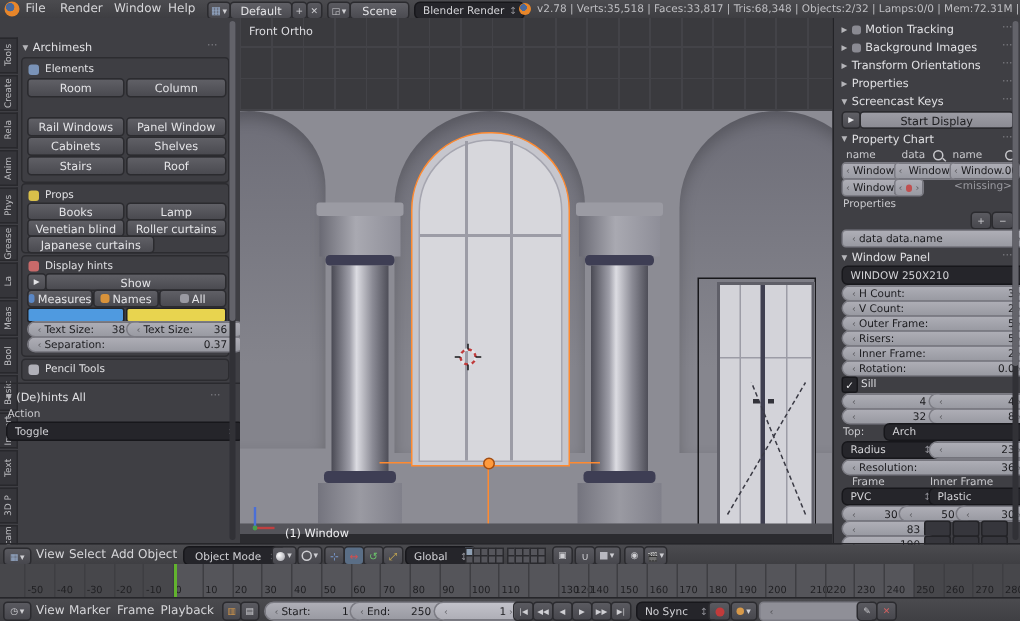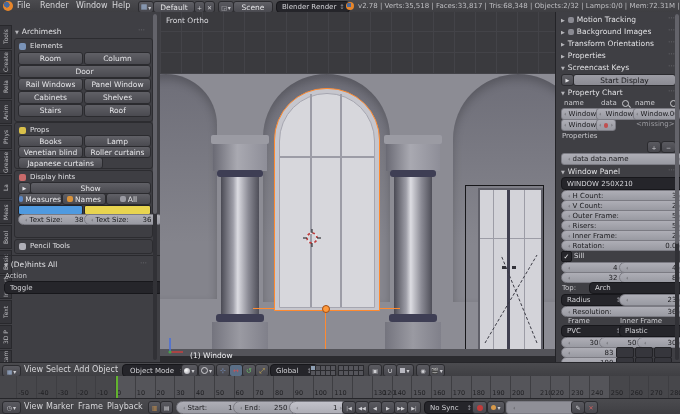--- a/index.html
+++ b/index.html
@@ -92,21 +92,20 @@
       </div>
 
     <div class="a ph" style="left:15px;top:15px;">Archimesh</div>
     <span class="a dots" style="left:138px;top:14px;">⋯</span>
 
     <div class="a box" style="left:14px;top:26px;width:137px;height:82px;">
       <span class="a icsq" style="left:4px;top:4px;background:#7a93b8;"></span>
       <span class="a lbl" style="left:15px;top:3px;color:#e0e0e3;">Elements</span>
       <div class="a btn" style="left:3px;top:13px;width:63px;height:11px;">Room</div>
       <div class="a btn" style="left:69px;top:13px;width:65px;height:11px;">Column</div>
-      <div class="a btn" style="left:3px;top:26px;width:131px;height:11px;">Door</div>
       <div class="a btn" style="left:3px;top:39px;width:63px;height:11px;">Rail Windows</div>
       <div class="a btn" style="left:69px;top:39px;width:65px;height:11px;">Panel Window</div>
       <div class="a btn" style="left:3px;top:52px;width:63px;height:11px;">Cabinets</div>
       <div class="a btn" style="left:69px;top:52px;width:65px;height:11px;">Shelves</div>
       <div class="a btn" style="left:3px;top:65px;width:63px;height:11px;">Stairs</div>
       <div class="a btn" style="left:69px;top:65px;width:65px;height:11px;">Roof</div>
     </div>
 
     <div class="a box" style="left:14px;top:110px;width:137px;height:45px;">
       <span class="a icsq" style="left:4px;top:4px;background:#d9c04a;"></span>
@@ -137,20 +136,24 @@
         </div>
       <div class="a sw" style="left:3px;top:34px;width:63px;height:8px;background:#4f9ae0;"></div>
       <div class="a sw" style="left:69px;top:34px;width:65px;height:8px;background:#e8d44f;"></div>
       <div class="a num" style="left:3px;top:43px;width:63px;height:9px;">
           <span class="nl">Text Size:</span>
           <span class="nv">38</span>
         </div>
       <div class="a num" style="left:69px;top:43px;width:65px;height:9px;">
           <span class="nl">Text Size:</span>
           <span class="nv">36</span>
+        </div>
+      <div class="a num" style="left:3px;top:53px;width:131px;height:9px;">
+          <span class="nl">Separation:</span>
+          <span class="nv">0.37</span>
         </div>
     </div>
 
     <div class="a box" style="left:14px;top:227px;width:137px;height:13px;">
       <span class="a icsq" style="left:4px;top:3px;background:#b0b0b8;"></span>
       <span class="a lbl" style="left:15px;top:2px;color:#e0e0e3;">Pencil Tools</span>
     </div>
 
     <div class="a" style="left:0;top:243px;width:160px;height:1px;background:#2a2a2e;"></div>
 

